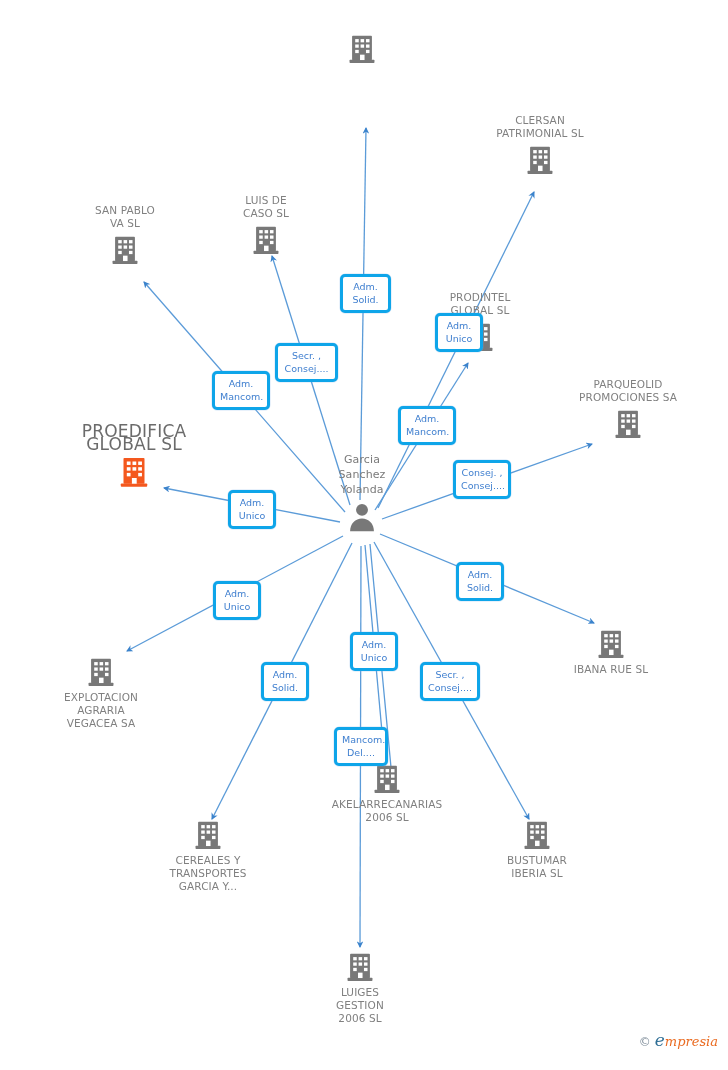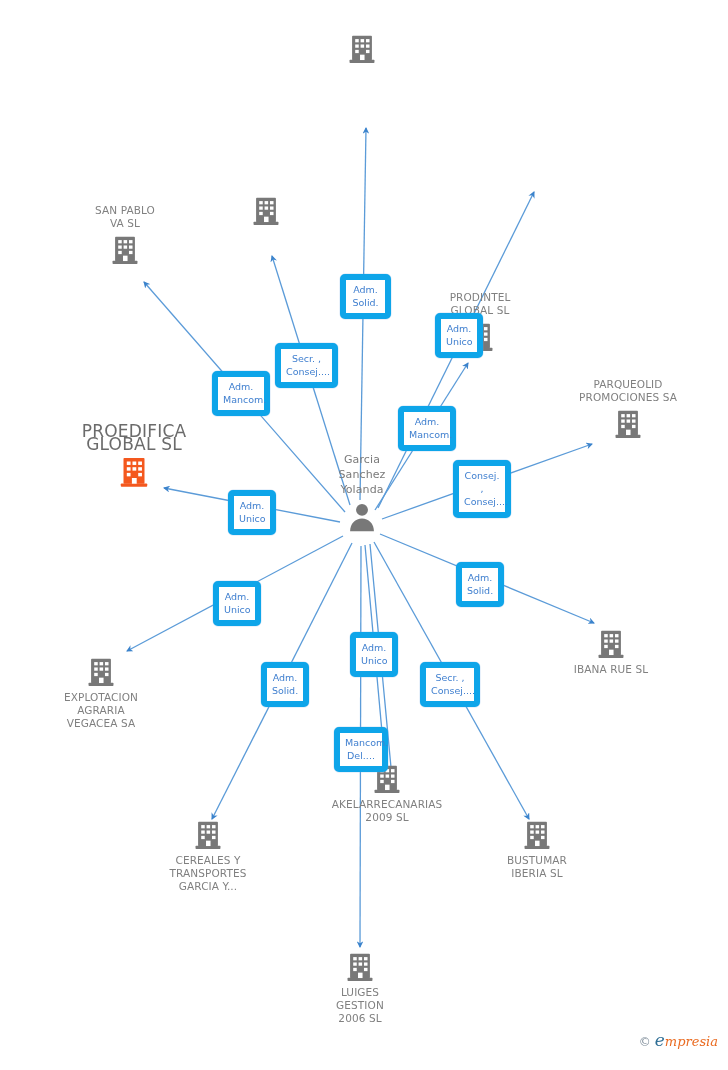--- a/index.html
+++ b/index.html
@@ -46,21 +46,21 @@
     font-size: 11px;
     line-height: 15px;
     color: #7a7a7a;
   }
   .caption-above { margin-bottom: 3px; }
   .caption-below { margin-top: 2px; }
 
   .reltag {
     position: absolute;
     background: #ffffff;
-    border: 6px solid #0ea5e9;
+    border: 3px solid #0ea5e9;
     border-radius: 5px;
     color: #3f7fcf;
     font-size: 9.5px;
     line-height: 13px;
     text-align: center;
     padding: 3px 5px 4px 5px;
     white-space: pre-line;
     box-shadow: 0 0 0 0.5px rgba(120,175,230,0.35);
   }
 
@@ -143,20 +143,43 @@
             <rect x="11" y="8.8" width="2.5" height="2.3"></rect>
             <rect x="14.8" y="8.8" width="2.5" height="2.3"></rect>
             <rect x="7.2" y="12.6" width="2.5" height="2.3"></rect>
             <rect x="14.8" y="12.6" width="2.5" height="2.3"></rect>
             <rect x="10.6" y="16" width="3.2" height="3.8"></rect>
           </g>
         </svg>
     </div>
   </div>
 
+  <div class="node" style="left:470px; top:114px;">
+    <div class="caption caption-above">CLERSAN
+PATRIMONIAL SL</div>
+    <div class="glyph">
+      <svg width="34" height="34" viewBox="0 0 24 24">
+          <g fill="#787878">
+            <rect x="5" y="2.6" width="14" height="17.2" rx="0.6"></rect>
+            <rect x="3.2" y="19.6" width="17.6" height="2.2" rx="0.5"></rect>
+          </g>
+          <g fill="#ffffff">
+            <rect x="7.2" y="5" width="2.5" height="2.3"></rect>
+            <rect x="11" y="5" width="2.5" height="2.3"></rect>
+            <rect x="14.8" y="5" width="2.5" height="2.3"></rect>
+            <rect x="7.2" y="8.8" width="2.5" height="2.3"></rect>
+            <rect x="11" y="8.8" width="2.5" height="2.3"></rect>
+            <rect x="14.8" y="8.8" width="2.5" height="2.3"></rect>
+            <rect x="7.2" y="12.6" width="2.5" height="2.3"></rect>
+            <rect x="14.8" y="12.6" width="2.5" height="2.3"></rect>
+            <rect x="10.6" y="16" width="3.2" height="3.8"></rect>
+          </g>
+        </svg>
+    </div>
+  </div>
 
   <div class="node" style="left:55px; top:204px;">
     <div class="caption caption-above">SAN PABLO
 VA SL</div>
     <div class="glyph">
       <svg width="34" height="34" viewBox="0 0 24 24">
           <g fill="#787878">
             <rect x="5" y="2.6" width="14" height="17.2" rx="0.6"></rect>
             <rect x="3.2" y="19.6" width="17.6" height="2.2" rx="0.5"></rect>
           </g>
@@ -169,20 +192,22 @@
             <rect x="14.8" y="8.8" width="2.5" height="2.3"></rect>
             <rect x="7.2" y="12.6" width="2.5" height="2.3"></rect>
             <rect x="14.8" y="12.6" width="2.5" height="2.3"></rect>
             <rect x="10.6" y="16" width="3.2" height="3.8"></rect>
           </g>
         </svg>
     </div>
   </div>
 
   <div class="node" style="left:196px; top:194px;">
+    <div class="caption caption-above">LUIS DE
+CASO SL</div>
     <div class="glyph">
       <svg width="34" height="34" viewBox="0 0 24 24">
           <g fill="#787878">
             <rect x="5" y="2.6" width="14" height="17.2" rx="0.6"></rect>
             <rect x="3.2" y="19.6" width="17.6" height="2.2" rx="0.5"></rect>
           </g>
           <g fill="#ffffff">
             <rect x="7.2" y="5" width="2.5" height="2.3"></rect>
             <rect x="11" y="5" width="2.5" height="2.3"></rect>
             <rect x="14.8" y="5" width="2.5" height="2.3"></rect>
@@ -370,21 +395,21 @@
             <rect x="7.2" y="8.8" width="2.5" height="2.3"></rect>
             <rect x="11" y="8.8" width="2.5" height="2.3"></rect>
             <rect x="14.8" y="8.8" width="2.5" height="2.3"></rect>
             <rect x="7.2" y="12.6" width="2.5" height="2.3"></rect>
             <rect x="14.8" y="12.6" width="2.5" height="2.3"></rect>
             <rect x="10.6" y="16" width="3.2" height="3.8"></rect>
           </g>
         </svg>
     </div>
     <div class="caption caption-below">AKELARRECANARIAS
-2009 SL</div>
+2006 SL</div>
   </div>
 
   <div class="node" style="left:467px; top:818px;">
     <div class="glyph">
       <svg width="34" height="34" viewBox="0 0 24 24">
           <g fill="#787878">
             <rect x="5" y="2.6" width="14" height="17.2" rx="0.6"></rect>
             <rect x="3.2" y="19.6" width="17.6" height="2.2" rx="0.5"></rect>
           </g>
           <g fill="#ffffff">

